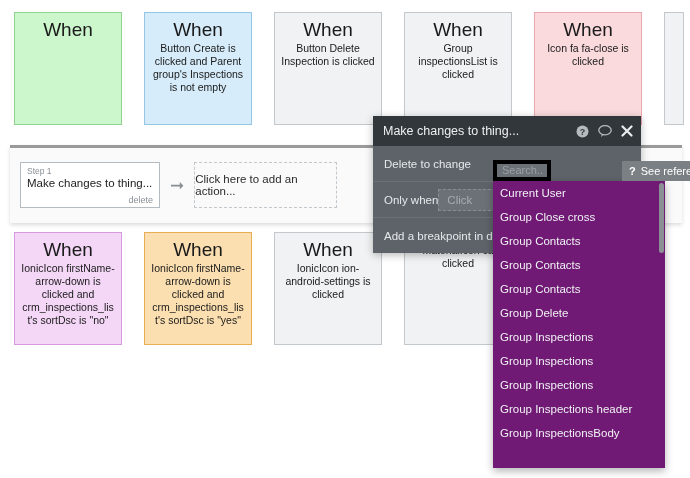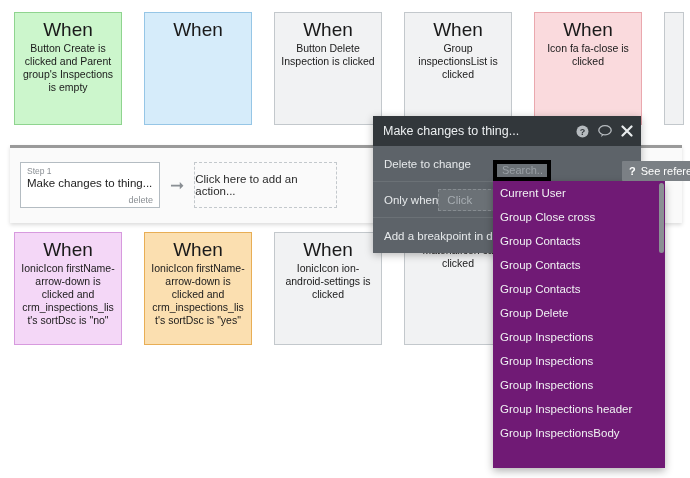--- a/index.html
+++ b/index.html
@@ -264,24 +264,24 @@
   }
 </style>
 </head>
 <body>
 
 <div id="root">
 
   <div class="event-row" id="row-top">
       <div class="event-card c-green">
         <div class="when-title">When</div>
-        <div class="when-desc">Button Create is clicked and Parent group's Inspections is empty</div>
       </div>
       <div class="event-card c-blue">
         <div class="when-title">When</div>
+        <div class="when-desc">Button Create is clicked and Parent group's Inspections is not empty</div>
       </div>
       <div class="event-card c-grey">
         <div class="when-title">When</div>
         <div class="when-desc">Button Delete Inspection is clicked</div>
       </div>
       <div class="event-card c-grey">
         <div class="when-title">When</div>
         <div class="when-desc">Group inspectionsList is clicked</div>
       </div>
       <div class="event-card c-pink">

